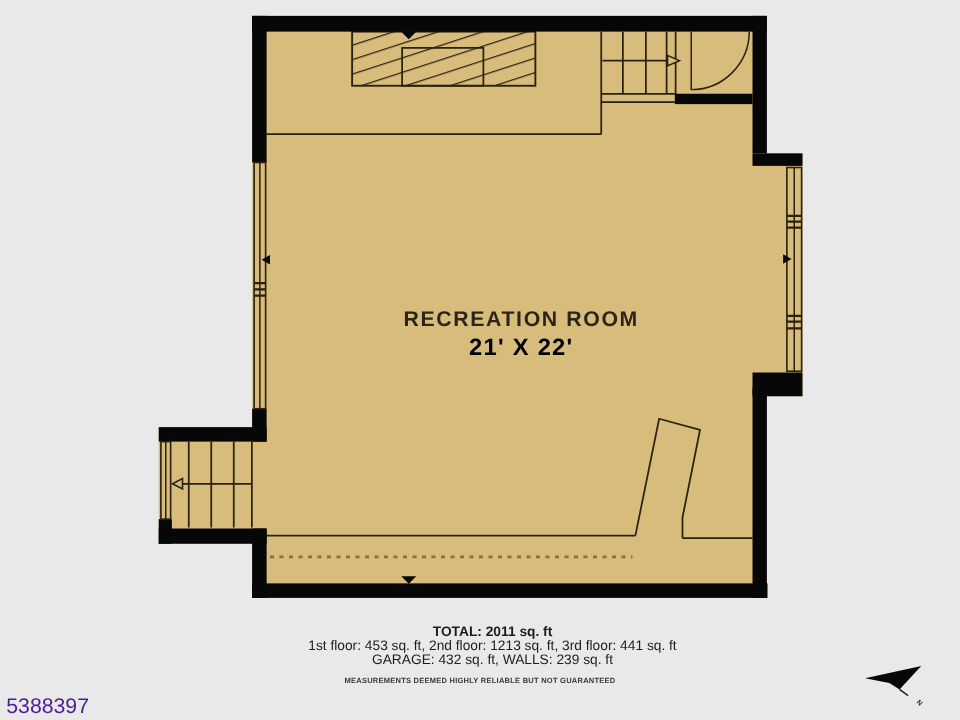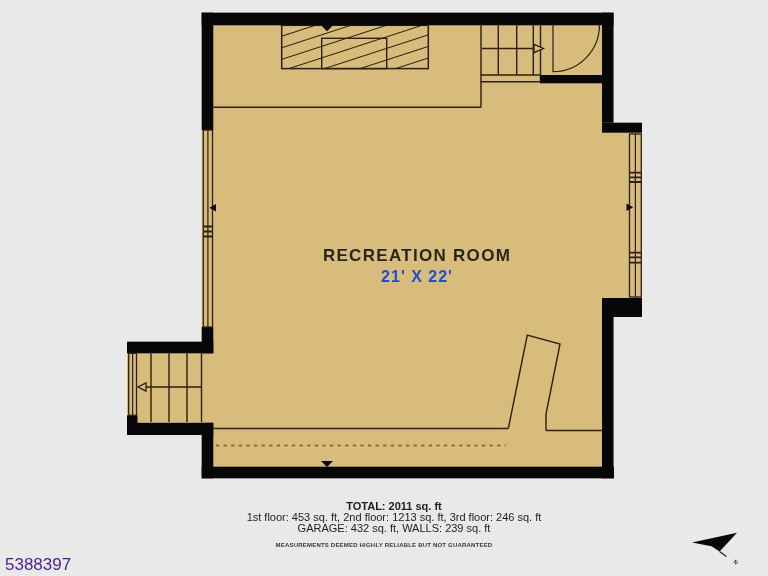--- a/index.html
+++ b/index.html
@@ -16,21 +16,21 @@
   .win{fill:var(--floor);stroke:var(--line);stroke-width:1.3;}
   .s-mullion{fill:none;stroke:var(--line);stroke-width:1.8;}
   .s-dash{fill:none;stroke:var(--dashed);stroke-width:2.2;stroke-dasharray:3.2 4.4;}
   .f-mark{fill:var(--wall);}
   .arrowhead{fill:var(--floor);stroke:var(--line);stroke-width:1.3;}
   .compass-n{fill:#2a2a2a;font-size:5.5px;font-family:"Liberation Sans",sans-serif;font-weight:700;}
   
   .room-name{position:absolute;left:417px;top:246px;transform:translateX(-50%);
     font-size:17px;font-weight:600;letter-spacing:1.3px;color:#28261b;white-space:nowrap;}
   .room-dims{position:absolute;left:417px;top:268px;transform:translateX(-50%);
-    font-size:16px;font-weight:600;letter-spacing:1px;color:#1d4ed8;white-space:nowrap;}
+    font-size:19px;font-weight:600;letter-spacing:1px;color:#000000;white-space:nowrap;}
   .footer{position:absolute;left:0;right:0;top:501px;text-align:center;color:#1d1d1d;}
   .footer .ft{font-size:11px;line-height:11.2px;white-space:nowrap;padding-left:20px;}
   .footer .ft.total{font-weight:700;}
   .footer .disclaimer{font-size:6px;font-weight:600;letter-spacing:.2px;color:#383838;margin-top:7px;}
   .listing-id{position:absolute;left:5px;top:555px;font-size:17px;color:#4c1d95;}
 </style>
 </head>
 <body>
 
 <div class="stage">
@@ -122,19 +122,19 @@
       <path class="s-thin" d="M719.6,551.5 L726.5,556.5"></path>
       <text class="compass-n" x="733" y="562" transform="rotate(45 733 562)">N</text>
     </g>
   </svg>
 
   <div class="room-name">RECREATION ROOM</div>
   <div class="room-dims">21' X 22'</div>
 
   <div class="footer">
     <div class="ft total">TOTAL: 2011 sq. ft</div>
-    <div class="ft">1st floor: 453 sq. ft, 2nd floor: 1213 sq. ft, 3rd floor: 246 sq. ft</div>
+    <div class="ft">1st floor: 453 sq. ft, 2nd floor: 1213 sq. ft, 3rd floor: 441 sq. ft</div>
     <div class="ft">GARAGE: 432 sq. ft, WALLS: 239 sq. ft</div>
     <div class="disclaimer">MEASUREMENTS DEEMED HIGHLY RELIABLE BUT NOT GUARANTEED</div>
   </div>
 
   <div class="listing-id">5388397</div>
 </div>
 
 </body></html>

